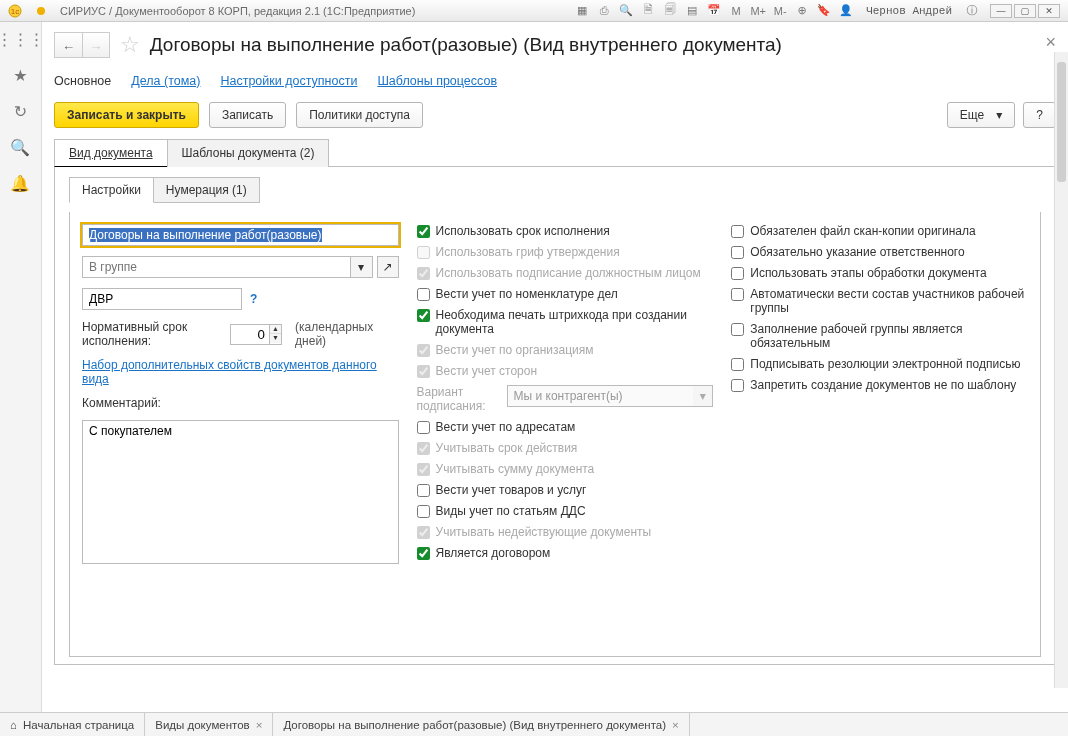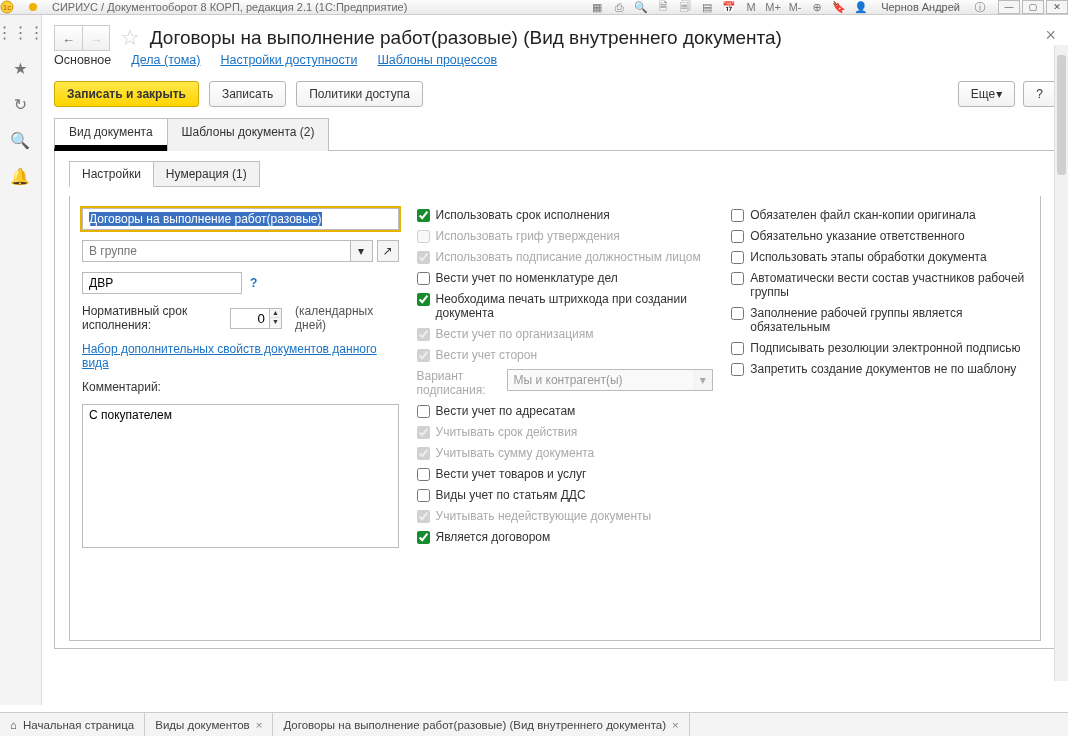--- a/index.html
+++ b/index.html
@@ -1,49 +1,49 @@
 <!DOCTYPE html>
 <html><head>
 <meta charset="utf-8">
 <style>
   * { box-sizing: border-box; margin: 0; padding: 0; }
   body { font-family: Arial, sans-serif; font-size: 12px; background: #fff; color: #333; width: 1068px; height: 736px; overflow: hidden; }
-  .titlebar { height: 15px; background: linear-gradient(#fdfdfd,#e9e9e9); border-bottom: 1px solid #ccc; display: flex; align-items: center; padding: 0 0; gap: 12px; }
+  .titlebar { height: 22px; background: linear-gradient(#fdfdfd,#e9e9e9); border-bottom: 1px solid #ccc; display: flex; align-items: center; padding: 0 8px; gap: 12px; }
   .tb-ico { width: 14px; height: 14px; display: inline-flex; align-items: center; justify-content: center; }
   .tb-title { color: #6a6a6a; font-size: 11px; flex: 0 0 auto; }
   .tb-spacer { flex: 1; }
   .tb-tools { display: flex; gap: 6px; align-items: center; }
   .tb-btn { width: 16px; height: 16px; font-size: 11px; color: #777; display: flex; align-items: center; justify-content: center; }
-  .tb-user { color: #5a5a5a; font-size: 11px; margin: 0 6px; }
+  .tb-user { color: #5a5a5a; font-size: 11px; margin: 0 6px; font-family: Liberation Mono, monospace; }
   .winbtns { display:flex; gap:2px; margin-left:4px; }
   .winbtn { width:22px; height:14px; border:1px solid #bbb; background:#f5f5f5; font-size:9px; display:flex; align-items:center; justify-content:center; color:#555;}
   .main { display:flex; height: 690px; }
   .sidebar { width: 42px; background:#f4f4f4; border-right:1px solid #ddd; display:flex; flex-direction:column; align-items:center; padding-top:8px; gap:18px; }
   .sb-ico { width:18px; height:18px; color:#777; display:flex; align-items:center; justify-content:center; font-size:16px; }
   .content { flex:1; padding:10px 12px 0 12px; position:relative; overflow:hidden; }
   .hdr { display:flex; align-items:center; gap:10px; }
   .navarrow { width:28px; height:26px; border:1px solid #ccc; background:linear-gradient(#fff,#f0f0f0); display:flex; align-items:center; justify-content:center; font-size:13px; color:#666;}
   .navgroup { display:flex; }
   .navgroup .navarrow:first-child{border-top-right-radius:0;border-bottom-right-radius:0;border-right:0;}
   .navgroup .navarrow:last-child{border-top-left-radius:0;border-bottom-left-radius:0;}
   .star { color:#ccc; font-size:22px; }
   .pagetitle { font-size:19px; color:#222; }
   .closex { position:absolute; right:12px; top:10px; font-size:18px; color:#888;}
-  .subnav { display:flex; gap:20px; margin:2px 0 14px 0; font-size:12.5px;}
+  .subnav { display:flex; gap:20px; margin:16px 0 14px 0; font-size:12.5px;}
   .subnav a { text-decoration:none; }
   .subnav .active { color:#333; }
   .subnav .link { color:#1a73c7; text-decoration: underline dotted transparent; }
   .toolbar { display:flex; align-items:center; gap:10px; margin-bottom:10px;}
   .btn { border:1px solid #b5b5b5; background:linear-gradient(#fff,#f3f3f3); padding:5px 12px; font-size:12px; border-radius:3px; color:#333;}
   .btn-primary { background:linear-gradient(#ffe84a,#ffd400); border-color:#cfa800; font-weight:bold;}
-  .btn-more { display:flex; align-items:center; gap:1px;}
+  .btn-more { display:flex; align-items:center; gap:12px;}
   .right-tools{ margin-left:auto; display:flex; gap:8px;}
   .tabstrip { display:flex; border-bottom:1px solid #bfbfbf; }
   .tab { padding:6px 14px; border:1px solid #bfbfbf; border-bottom:none; background:#f2f2f2; margin-right:-1px; font-size:12px; position:relative; top:1px;}
-  .tab.active { background:#fff; border-bottom:6px solid #000000;}
+  .tab.active { background:#fff; border-bottom:1px solid #000000;text-decoration:underline;}
   .panel { border:1px solid #bfbfbf; border-top:none; padding:10px 14px 14px 14px; height:498px; overflow:hidden;}
   .inner-tabstrip{ display:flex; margin-bottom:10px;}
   .inner-tab{ padding:5px 12px; border:1px solid #bfbfbf; background:#f2f2f2; font-size:12px; margin-right:-1px;}
   .inner-tab.active{ background:#fff; border-bottom:1px solid #fff; position:relative; z-index:1;}
   .inner-panel{ border:1px solid #bfbfbf; border-top:none; margin-top:-1px; padding:12px; display:flex; gap:18px; height:445px;}
   .col-left{ width:320px; display:flex; flex-direction:column; gap:10px;}
   .tbox{ border:1px solid #bbb; padding:3px 6px; font-size:12px; width:100%;}
   .hl { outline:2px solid #e8b200; }
   .sel { background:#3a71c1; color:#fff; }
   .group-row{ display:flex; }

